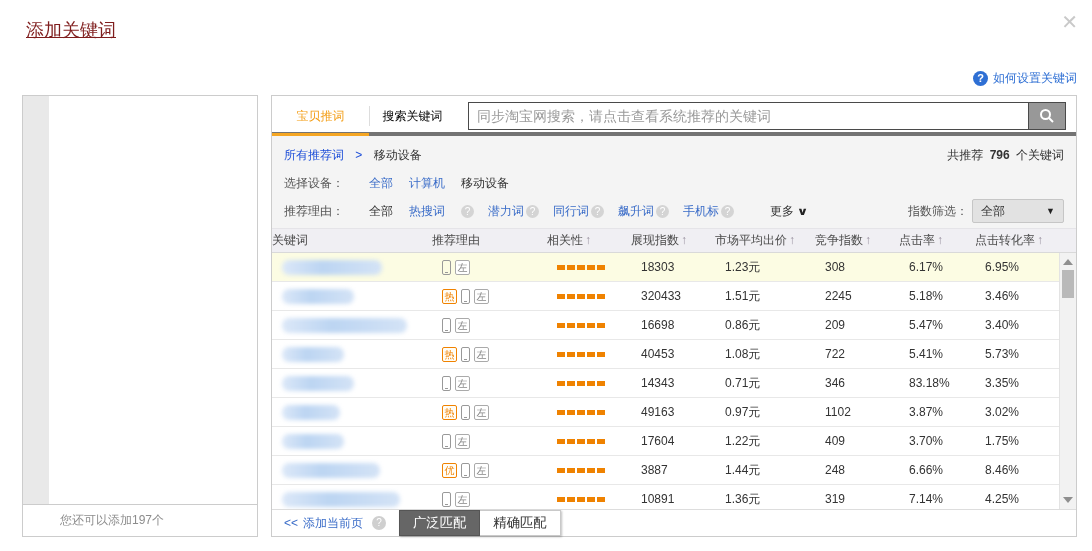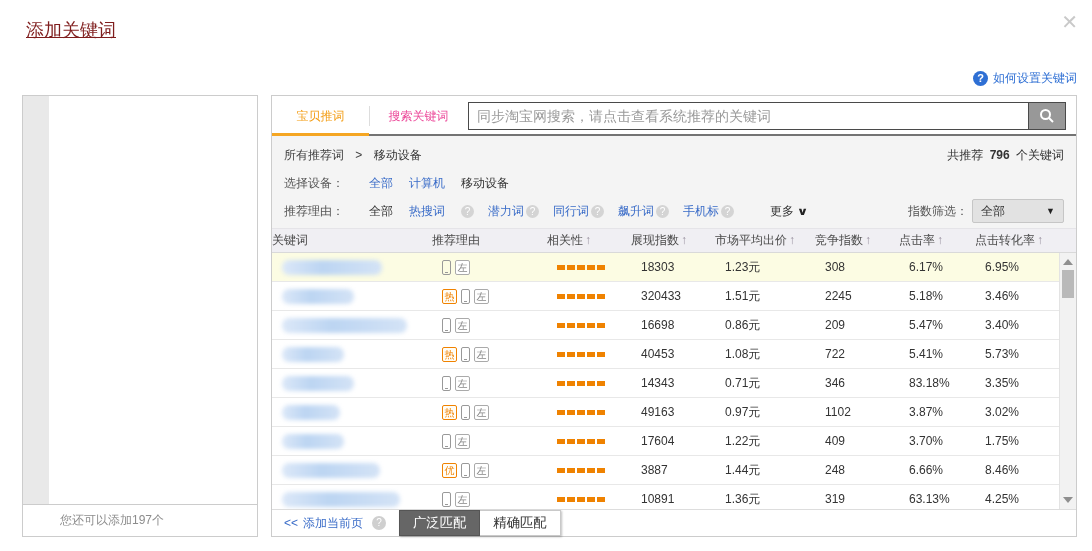--- a/index.html
+++ b/index.html
@@ -14,37 +14,37 @@
   .q-blue { display:inline-block; width:15px; height:15px; line-height:15px; border-radius:50%; background:#2e6fd4; color:#fff; text-align:center; font-size:11px; font-weight:bold; }
 
   
   .left-panel { position:absolute; left:22px; top:95px; width:236px; height:442px; border:1px solid #ccc; background:#fff; }
   .left-strip { position:absolute; left:0; top:0; width:26px; height:calc(100% - 32px); background:#e9e9e9; }
   .left-footer { position:absolute; left:0; bottom:0; width:100%; height:32px; line-height:31px; border-top:1px solid #ccc; color:#8c8c8c; padding-left:37px; }
 
   
   .right-panel { position:absolute; left:271px; top:95px; width:806px; height:442px; border:1px solid #ccc; background:#fff; display:flex; flex-direction:column; }
 
-  .tabbar { position:relative; height:40px; border-bottom:2px solid #737373; flex:none; }
+  .tabbar { position:relative; height:40px; border-bottom:4px solid #737373; flex:none; }
   .tab { position:absolute; top:0; height:40px; line-height:40px; text-align:center; cursor:pointer; }
   .tab-active { left:0; width:97px; color:#f39c12; }
   .tab-active .tab-underline { position:absolute; left:0; bottom:0; width:97px; height:3px; background:#f5a623; }
   .tab-divider { position:absolute; left:97px; top:10px; width:1px; height:20px; background:#ddd; }
-  .tab-plain { left:98px; width:97px; color:#ec4899; }
+  .tab-plain { left:92px; width:97px; color:#000000; }
   .search-wrap { position:absolute; left:196px; top:6px; right:10px; height:28px; display:flex; }
   .search-input { flex:1; border:1px solid #4a4a4a; border-right:none; padding:0 8px; font-size:14px; color:#333; outline:none; font-family:inherit; }
   .search-input::placeholder { color:#9a9a9a; }
   .search-btn { width:38px; background:#989898; border:1px solid #4a4a4a; display:flex; align-items:center; justify-content:center; cursor:pointer; }
 
   
   .filters { flex:none; height:92px; background:#f4f4f4; padding:5px 12px 0 12px; }
   .f-line { height:28px; display:flex; align-items:center; }
   .f-between { justify-content:space-between; }
   .f-label { color:#555; width:85px; flex:none; }
-  .crumb-root, .crumb-sep { color:#404040; }
+  .crumb-root, .crumb-sep { color:#1d4ed8; }
   .crumb-cur { color:#333; margin-left:8px; }
   .crumb-sep { margin-left:8px; }
   .total-text { color:#333; }
   .total-count { font-weight:bold; margin:0 3px; }
   .opt-link { color:#3a6cc8; cursor:pointer; margin-right:16px; }
   .opt-active { color:#333; margin-right:16px; }
   .opt-group { display:flex; align-items:center; }
   .q-gray { display:inline-block; width:13px; height:13px; line-height:13px; border-radius:50%; background:#d4d4d4; color:#fff; text-align:center; font-size:10px; margin:0 14px 0 1px; }
   .more-link { color:#333; cursor:pointer; margin-left:22px; display:flex; align-items:center; gap:4px; }
   .chev { font-weight:bold; font-size:11px; transform:scaleX(1.3); display:inline-block; color:#222; }
@@ -419,21 +419,21 @@
               <span class="rel-bar"></span>
               <span class="rel-bar"></span>
               <span class="rel-bar"></span>
               <span class="rel-bar"></span>
               <span class="rel-bar"></span>
             </div>
           </div>
         <div class="td c3">10891</div>
         <div class="td c4">1.36元</div>
         <div class="td c5">319</div>
-        <div class="td c6">63.13%</div>
+        <div class="td c6">7.14%</div>
         <div class="td c7">4.25%</div>
       </div>
 
       <div class="vscroll">
         <div class="sb-up"></div>
         <div class="sb-thumb"></div>
         <div class="sb-down"></div>
       </div>
     </div>
 

